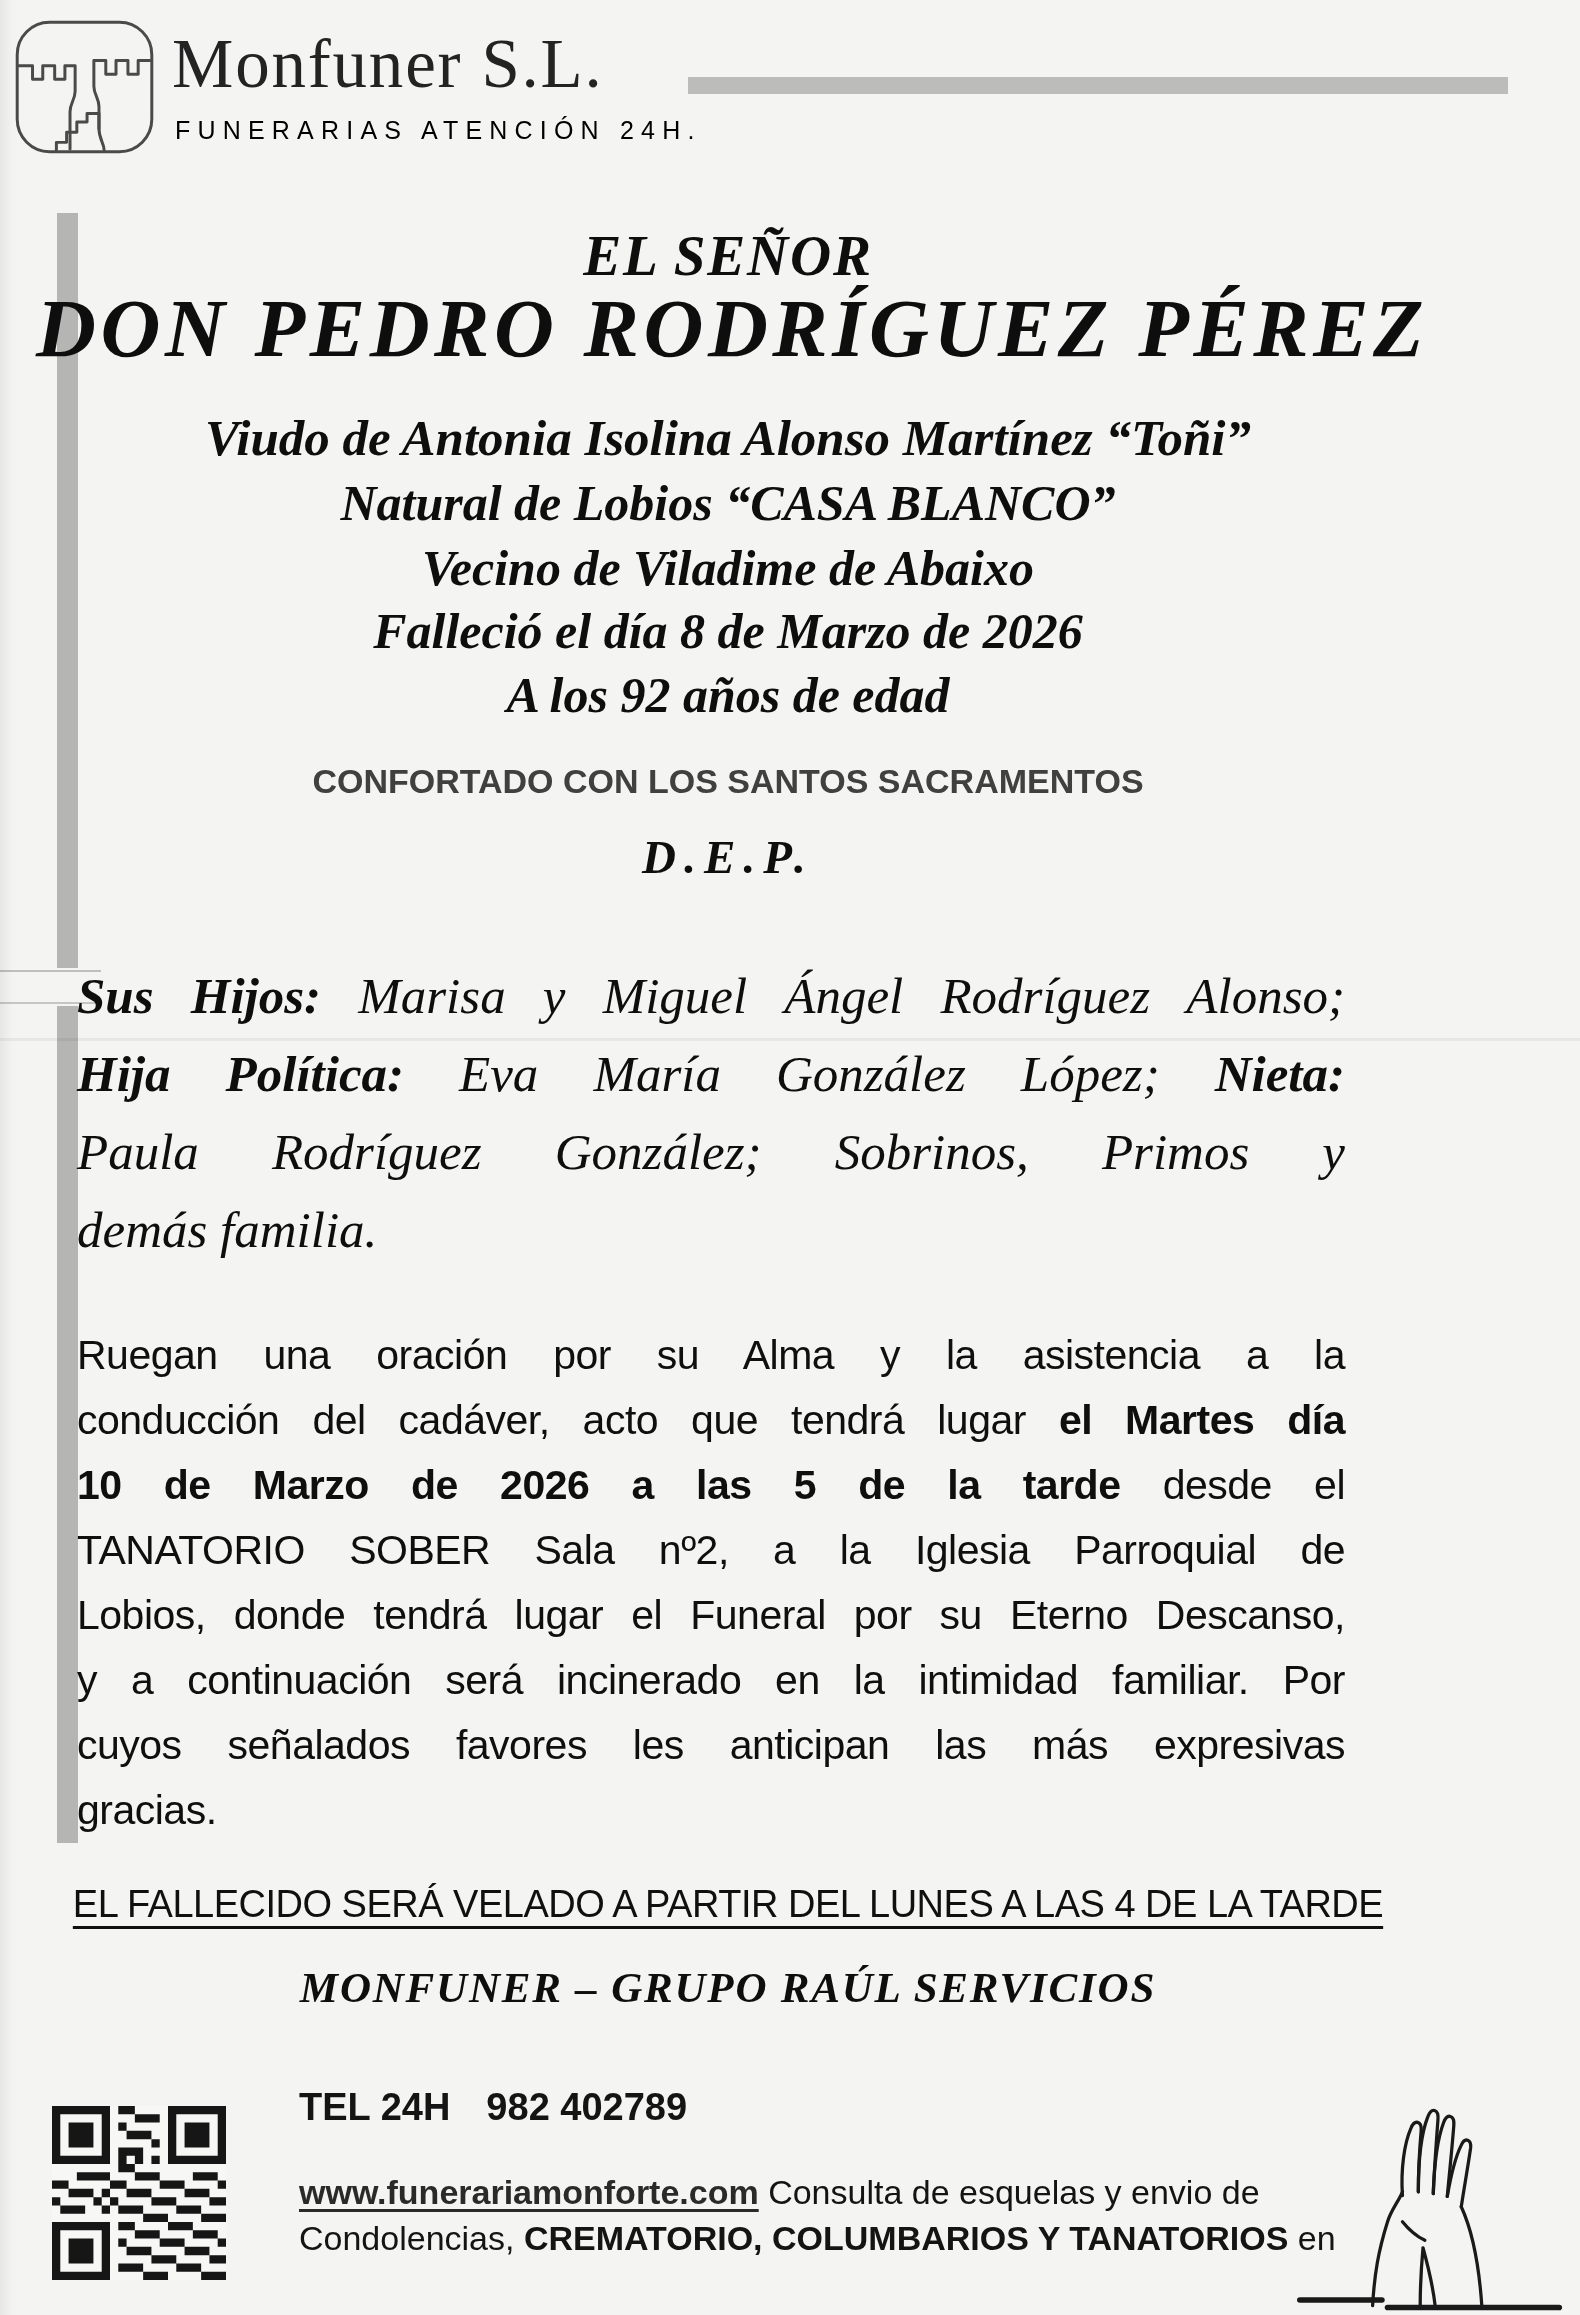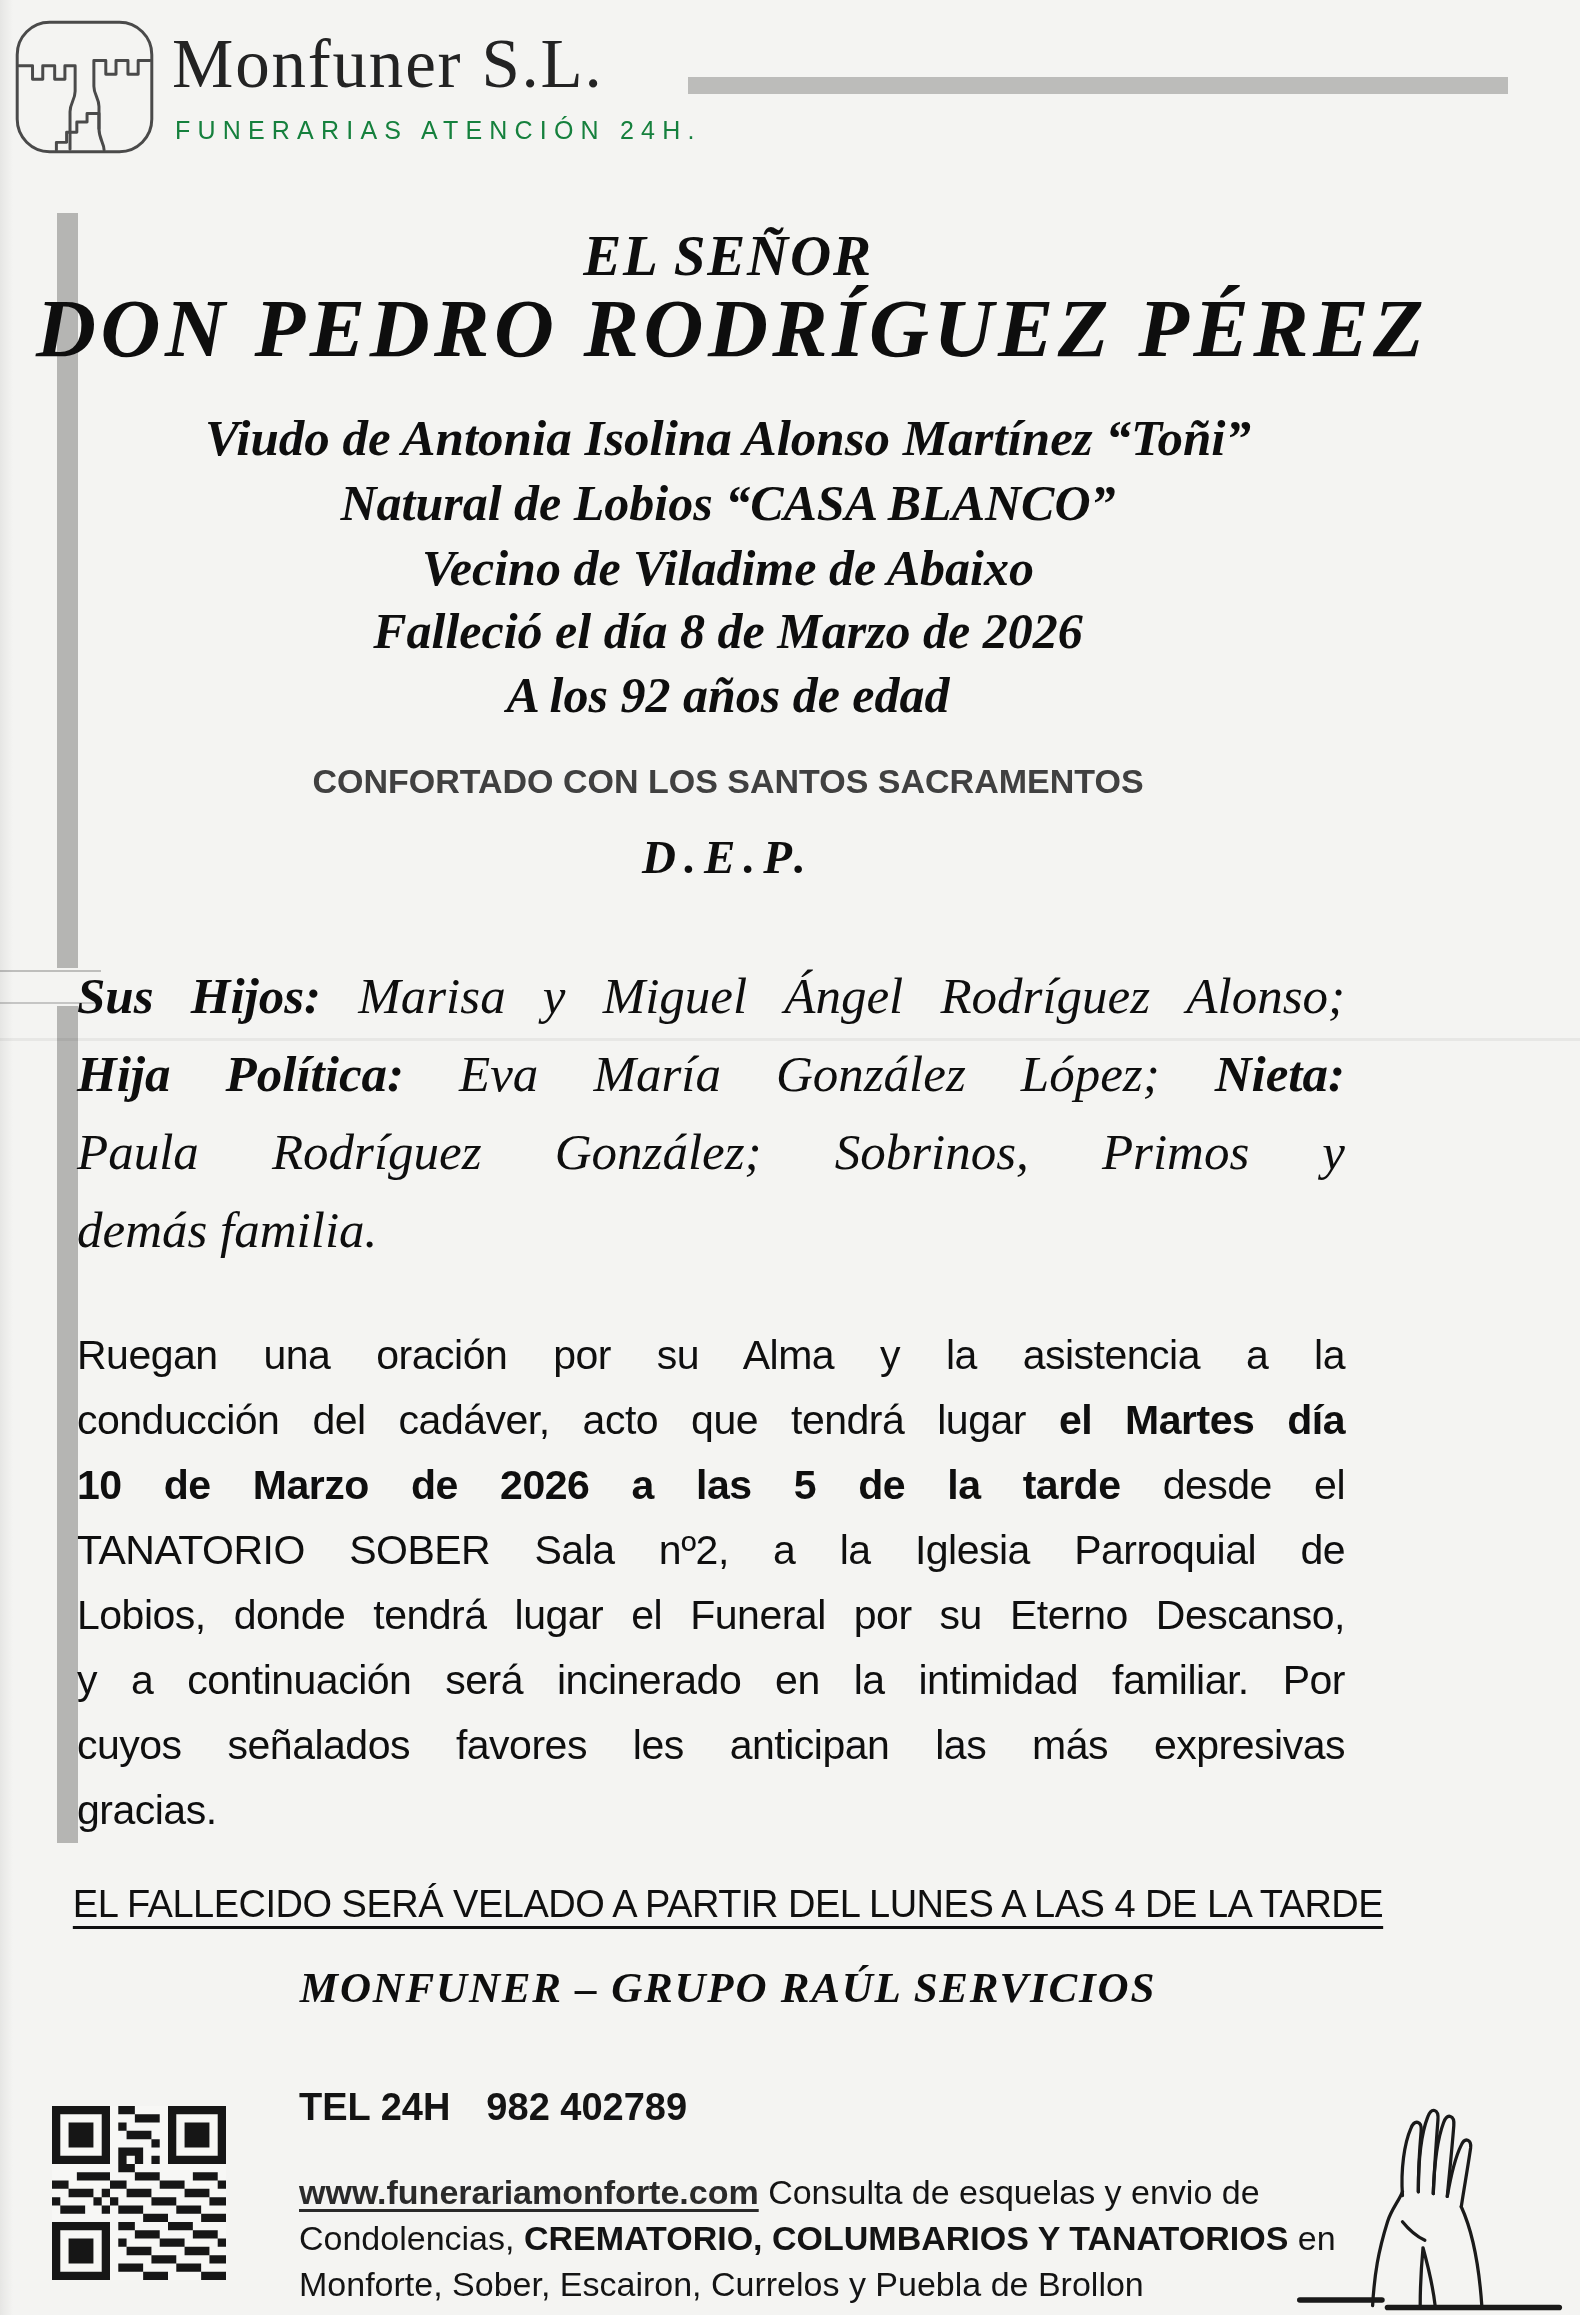--- a/index.html
+++ b/index.html
@@ -25,21 +25,21 @@
 
   
   .logo-icon{position:absolute;left:11px;top:18px;width:147px;height:138px;}
   .company-name{
     position:absolute;left:172px;top:25px;
     font-family:"Liberation Serif","DejaVu Serif",serif;
     font-size:69px;letter-spacing:1.8px;color:#232323;font-weight:400;
   }
   .tagline{
     position:absolute;left:175px;top:116px;
-    font-size:25px;letter-spacing:7.2px;color:#15803d;
+    font-size:25px;letter-spacing:7.2px;color:#000000;
   }
 
   
   .center-col{position:absolute;left:36px;width:1384px;text-align:center;}
   .script{
     font-family:"Liberation Serif","DejaVu Serif",serif;
     font-style:italic;font-weight:700;color:#0e0e0e;
   }
   .salutation{top:223px;font-size:57px;letter-spacing:1.8px;}
   .deceased-name{top:280px;font-size:83px;letter-spacing:4.5px;white-space:nowrap;}
@@ -139,21 +139,20 @@
       <path d="M0 0h9v9h-9zM9 0h9v9h-9zM18 0h9v9h-9zM27 0h9v9h-9zM36 0h9v9h-9zM45 0h9v9h-9zM54 0h9v9h-9zM72 0h9v9h-9zM81 0h9v9h-9zM126 0h9v9h-9zM135 0h9v9h-9zM144 0h9v9h-9zM153 0h9v9h-9zM162 0h9v9h-9zM171 0h9v9h-9zM180 0h9v9h-9zM0 9h9v9h-9zM54 9h9v9h-9zM90 9h9v9h-9zM99 9h9v9h-9zM108 9h9v9h-9zM126 9h9v9h-9zM180 9h9v9h-9zM0 18h9v9h-9zM18 18h9v9h-9zM27 18h9v9h-9zM36 18h9v9h-9zM54 18h9v9h-9zM72 18h9v9h-9zM126 18h9v9h-9zM144 18h9v9h-9zM153 18h9v9h-9zM162 18h9v9h-9zM180 18h9v9h-9zM0 27h9v9h-9zM18 27h9v9h-9zM27 27h9v9h-9zM36 27h9v9h-9zM54 27h9v9h-9zM81 27h9v9h-9zM90 27h9v9h-9zM99 27h9v9h-9zM126 27h9v9h-9zM144 27h9v9h-9zM153 27h9v9h-9zM162 27h9v9h-9zM180 27h9v9h-9zM0 36h9v9h-9zM18 36h9v9h-9zM27 36h9v9h-9zM36 36h9v9h-9zM54 36h9v9h-9zM108 36h9v9h-9zM126 36h9v9h-9zM144 36h9v9h-9zM153 36h9v9h-9zM162 36h9v9h-9zM180 36h9v9h-9zM0 45h9v9h-9zM54 45h9v9h-9zM72 45h9v9h-9zM81 45h9v9h-9zM90 45h9v9h-9zM126 45h9v9h-9zM180 45h9v9h-9zM0 54h9v9h-9zM9 54h9v9h-9zM18 54h9v9h-9zM27 54h9v9h-9zM36 54h9v9h-9zM45 54h9v9h-9zM54 54h9v9h-9zM72 54h9v9h-9zM90 54h9v9h-9zM108 54h9v9h-9zM126 54h9v9h-9zM135 54h9v9h-9zM144 54h9v9h-9zM153 54h9v9h-9zM162 54h9v9h-9zM171 54h9v9h-9zM180 54h9v9h-9zM72 63h9v9h-9zM81 63h9v9h-9zM27 72h9v9h-9zM36 72h9v9h-9zM45 72h9v9h-9zM54 72h9v9h-9zM90 72h9v9h-9zM99 72h9v9h-9zM108 72h9v9h-9zM153 72h9v9h-9zM162 72h9v9h-9zM171 72h9v9h-9zM0 81h9v9h-9zM9 81h9v9h-9zM63 81h9v9h-9zM72 81h9v9h-9zM117 81h9v9h-9zM126 81h9v9h-9zM135 81h9v9h-9zM180 81h9v9h-9zM18 90h9v9h-9zM27 90h9v9h-9zM36 90h9v9h-9zM54 90h9v9h-9zM81 90h9v9h-9zM90 90h9v9h-9zM99 90h9v9h-9zM144 90h9v9h-9zM153 90h9v9h-9zM162 90h9v9h-9zM0 99h9v9h-9zM45 99h9v9h-9zM63 99h9v9h-9zM108 99h9v9h-9zM117 99h9v9h-9zM126 99h9v9h-9zM171 99h9v9h-9zM180 99h9v9h-9zM9 108h9v9h-9zM18 108h9v9h-9zM27 108h9v9h-9zM54 108h9v9h-9zM72 108h9v9h-9zM81 108h9v9h-9zM90 108h9v9h-9zM135 108h9v9h-9zM144 108h9v9h-9zM153 108h9v9h-9zM99 117h9v9h-9zM108 117h9v9h-9zM117 117h9v9h-9zM162 117h9v9h-9zM171 117h9v9h-9zM180 117h9v9h-9zM0 126h9v9h-9zM9 126h9v9h-9zM18 126h9v9h-9zM27 126h9v9h-9zM36 126h9v9h-9zM45 126h9v9h-9zM54 126h9v9h-9zM72 126h9v9h-9zM81 126h9v9h-9zM126 126h9v9h-9zM135 126h9v9h-9zM144 126h9v9h-9zM0 135h9v9h-9zM54 135h9v9h-9zM90 135h9v9h-9zM99 135h9v9h-9zM108 135h9v9h-9zM153 135h9v9h-9zM162 135h9v9h-9zM171 135h9v9h-9zM0 144h9v9h-9zM18 144h9v9h-9zM27 144h9v9h-9zM36 144h9v9h-9zM54 144h9v9h-9zM72 144h9v9h-9zM117 144h9v9h-9zM126 144h9v9h-9zM135 144h9v9h-9zM180 144h9v9h-9zM0 153h9v9h-9zM18 153h9v9h-9zM27 153h9v9h-9zM36 153h9v9h-9zM54 153h9v9h-9zM81 153h9v9h-9zM90 153h9v9h-9zM99 153h9v9h-9zM144 153h9v9h-9zM153 153h9v9h-9zM162 153h9v9h-9zM0 162h9v9h-9zM18 162h9v9h-9zM27 162h9v9h-9zM36 162h9v9h-9zM54 162h9v9h-9zM108 162h9v9h-9zM117 162h9v9h-9zM126 162h9v9h-9zM171 162h9v9h-9zM180 162h9v9h-9zM0 171h9v9h-9zM54 171h9v9h-9zM72 171h9v9h-9zM81 171h9v9h-9zM90 171h9v9h-9zM135 171h9v9h-9zM144 171h9v9h-9zM153 171h9v9h-9zM0 180h9v9h-9zM9 180h9v9h-9zM18 180h9v9h-9zM27 180h9v9h-9zM36 180h9v9h-9zM45 180h9v9h-9zM54 180h9v9h-9zM99 180h9v9h-9zM108 180h9v9h-9zM117 180h9v9h-9zM162 180h9v9h-9zM171 180h9v9h-9zM180 180h9v9h-9z" fill="#161616"></path>
     </svg>
 
   <div class="phone-row">
     <span>TEL 24H</span><span class="num">982 402789</span>
   </div>
 
   <div class="web-block">
     <div><span class="web-url">www.funerariamonforte.com</span><span> Consulta de esquelas y envio de</span></div>
     <div><span>Condolencias, </span><span class="w-bold">CREMATORIO, COLUMBARIOS Y TANATORIOS</span><span> en</span></div>
-    <div>Monforte, Sober, Escairon, Currelos y Puebla de Brollon</div>
   </div>
 
   <svg class="hands" viewBox="0 0 300 240" fill="none" stroke="#1a1a1a" stroke-width="3.5" stroke-linecap="round" stroke-linejoin="round">
     <path d="M96 230 C98 196 102 172 112 140 C116 127 124 118 128 108"></path>
     <path d="M128 112 C126 84 130 56 137 40 C141 30 149 32 148 43 C146 66 145 88 145 108"></path>
     <path d="M145 108 C145 76 148 46 155 28 C159 17 167 19 166 31 C164 58 162 86 161 110"></path>
     <path d="M161 110 C162 80 166 50 172 34 C176 23 184 26 183 37 C181 63 178 91 176 113"></path>
     <path d="M176 113 C180 90 185 70 191 58 C195 49 202 52 201 61 C198 82 194 104 191 124"></path>
     <path d="M191 124 C202 148 210 186 213 230"></path>
     <path d="M150 168 C148 190 147 212 147 230 M150 168 C156 190 161 212 163 230"></path>

